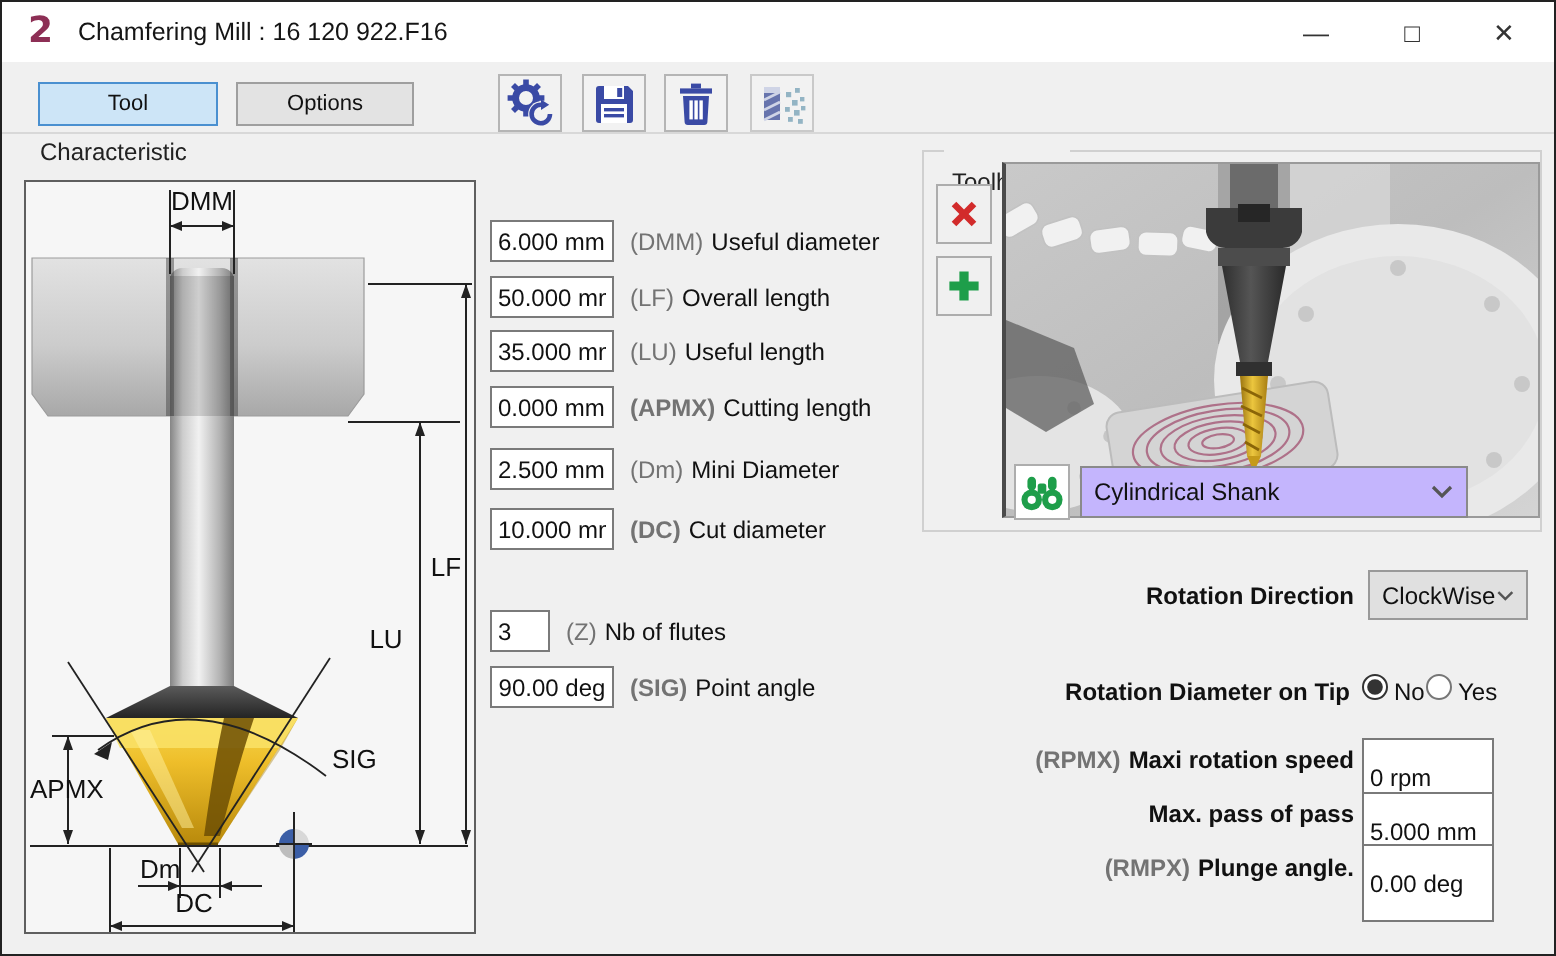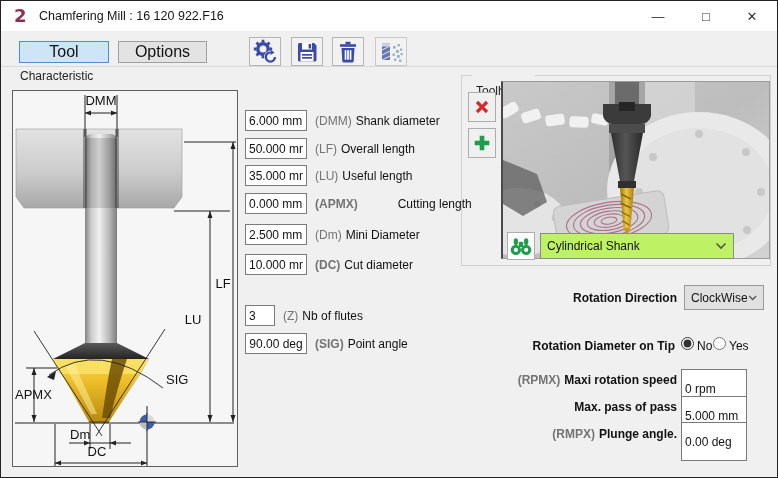--- a/index.html
+++ b/index.html
@@ -9,41 +9,41 @@
     border:1px solid #222;font-family:"Liberation Sans",sans-serif;font-size:12px;color:#111;
     overflow:hidden;
   }
   .abs{position:absolute;}
   
   .titlebar{left:0;top:0;width:776px;height:30px;background:#fff;}
   .logo{left:13px;top:4px;font-family:"DejaVu Sans",sans-serif;font-weight:800;font-size:18px;color:#8d2f55;letter-spacing:-1px;}
   .title{left:38px;top:8px;font-size:12.5px;color:#151515;}
   .winbtn{top:0;width:34px;height:30px;display:flex;align-items:center;justify-content:center;font-size:13px;color:#333;cursor:default;}
   
-  .tab{top:40px;height:22px;display:flex;align-items:center;justify-content:center;font-size:16px;}
+  .tab{top:40px;height:22px;display:flex;align-items:center;justify-content:center;font-size:11px;}
   .tab.sel{background:#cde5f7;border:1px solid #4a90d0;}
   .tab.unsel{background:#e3e3e3;border:1px solid #9f9f9f;}
   .iconbtn{top:36px;width:32px;height:29px;border:1px solid #b5b5b5;background:#f2f2f2;display:flex;align-items:center;justify-content:center;}
   .iconbtn.dim{border-color:#c9c9c9;}
   .sep{left:0;top:65px;width:776px;height:0;border-top:1px solid #d8d8d8;}
   .seclabel{left:19px;top:68px;color:#222;}
   
   .diagram{left:11px;top:89px;width:226px;height:377px;background:#f6f6f6;border:1px solid #5f5f5f;}
   
   .valbox{height:21px;border:1px solid #7a7a7a;background:#fff;font-family:"Liberation Sans",sans-serif;
           font-size:12px;padding:0 3px;color:#111;}
   .frow-label{height:21px;display:flex;align-items:center;white-space:nowrap;}
   .code{color:#737373;margin-right:4px;}
   .code.strong{font-weight:bold;}
   
   .group{left:460px;top:74px;width:310px;height:191px;border:1px solid #d0d0d0;}
   .grouplabel{position:absolute;left:10px;top:-8px;background:#f0f0f0;padding:16px 4px;color:#222;}
   .sqbtn{position:absolute;width:28px;height:30px;border:1px solid #adadad;background:#f0f0f0;display:flex;align-items:center;justify-content:center;}
   .thimg{position:absolute;left:39px;top:5px;width:269px;height:178px;border:1px solid #9a9a9a;border-left:2px solid #4a4a4a;overflow:hidden;}
-  .combo{position:absolute;height:26px;border:1px solid #8a8a8a;background:#bef264;display:flex;align-items:center;padding:0 6px;justify-content:space-between;}
+  .combo{position:absolute;height:26px;border:1px solid #8a8a8a;background:#c4b5fd;display:flex;align-items:center;padding:0 6px;justify-content:space-between;}
   .combo.gray{background:#e0e0e0;border-color:#999;}
   
   .rlabel{text-align:right;white-space:nowrap;color:#111;font-weight:bold;}
   .radio{position:absolute;width:13px;height:13px;}
   .rleg{position:absolute;white-space:nowrap;}
   input[type=radio]{width:13px;height:13px;margin:0;accent-color:#333;}
   .pinput{position:absolute;width:66px;height:39px;}
 </style>
 </head>
 <body>
@@ -214,37 +214,37 @@
         <path d="M134 331 V338.5 A7.5 7.5 0 0 1 126.5 331 Z" fill="#bdbdbd"></path>
         <line x1="125" y1="331" x2="143" y2="331" stroke="#222" stroke-width="0.9"></line>
         <line x1="134" y1="322" x2="134" y2="340" stroke="#222" stroke-width="0.9"></line>
       </g>
     </svg>
   </div>
 
   <input class="abs valbox" style="left: 244px; top: 109px; width: 62px;" value="6.000 mm">
   <div class="abs frow-label" style="left:314px;top:109px;">
     <span class="code">(DMM)</span>
-      <span>Shank diameter</span>
+      <span>Useful diameter</span>
   </div>
 
   <input class="abs valbox" style="left: 244px; top: 137px; width: 62px;" value="50.000 mm">
   <div class="abs frow-label" style="left:314px;top:137px;">
     <span class="code">(LF)</span>
       <span>Overall length</span>
   </div>
 
   <input class="abs valbox" style="left: 244px; top: 164px; width: 62px;" value="35.000 mm">
   <div class="abs frow-label" style="left:314px;top:164px;">
     <span class="code">(LU)</span>
       <span>Useful length</span>
   </div>
 
   <input class="abs valbox" style="left: 244px; top: 192px; width: 62px;" value="0.000 mm">
-  <div class="abs frow-label" style="left:314px;top:192px;gap:36px;">
+  <div class="abs frow-label" style="left:314px;top:192px;">
     <span class="code strong">(APMX)</span>
       <span>Cutting length</span>
   </div>
 
   <input class="abs valbox" style="left: 244px; top: 223px; width: 62px;" value="2.500 mm">
   <div class="abs frow-label" style="left:314px;top:223px;">
     <span class="code">(Dm)</span>
       <span>Mini Diameter</span>
   </div>
 

